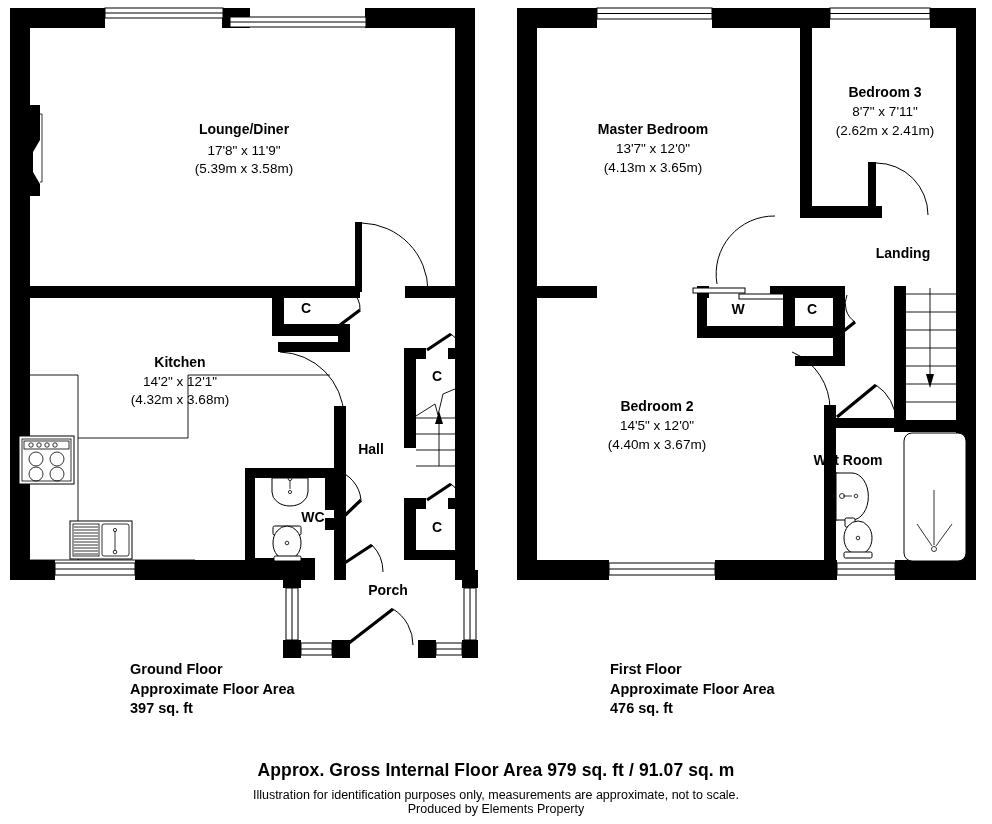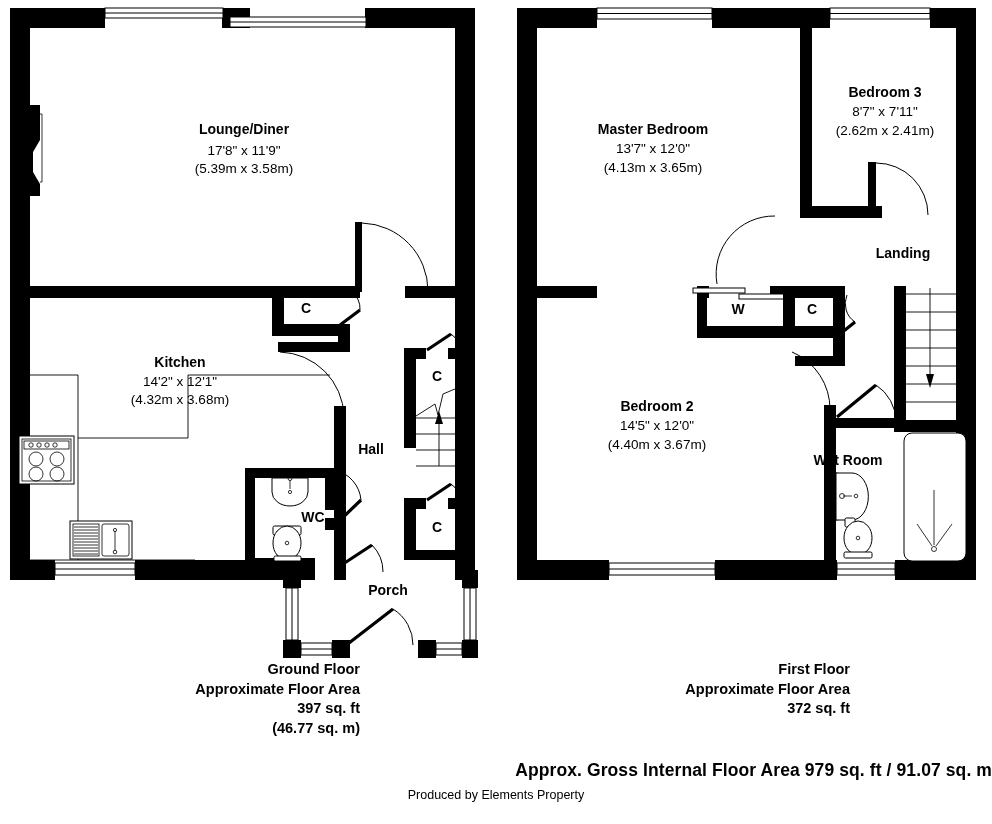--- a/index.html
+++ b/index.html
@@ -63,43 +63,42 @@
     text-align: center;
   }
   .floor-blocks {
     position: relative;
     height: 90px;
     width: 992px;
   }
   .floor-block {
     position: absolute;
     top: 0;
-    text-align: right;
+    text-align: left;
     font-weight: bold;
     font-size: 14.5px;
     line-height: 19.5px;
     color: #000;
   }
   .floor-block.left { left: 130px; width: 230px; }
   .floor-block.right { left: 610px; width: 240px; }
   .gross {
     margin-top: 10px;
     font-weight: bold;
     font-size: 17.5px;
     color: #000;
     letter-spacing: 0.1px;
-    text-align: right;
   }
   .disclaimer {
     margin-top: 7px;
     font-size: 12.5px;
     color: #000;
   }
   .producer {
-    margin-top: 7px;
+    margin-top: 0;
     font-size: 12.5px;
     color: #000;
   }
 </style>
 </head>
 <body>
 
 <div id="page">
 
   <div id="plans">
@@ -454,25 +453,25 @@
 
     </svg>
   </div>
 
   <div id="footer">
     <div class="floor-blocks">
       <div class="floor-block left">
         <div>Ground Floor</div>
         <div>Approximate Floor Area</div>
         <div>397 sq. ft</div>
-        <div>(46.77 sq. m)</div>
       </div>
       <div class="floor-block right">
         <div>First Floor</div>
         <div>Approximate Floor Area</div>
-        <div>372 sq. ft</div>
+        <div>476 sq. ft</div>
       </div>
     </div>
     <div class="gross">Approx. Gross Internal Floor Area 979 sq. ft / 91.07 sq. m</div>
+    <div class="disclaimer">Illustration for identification purposes only, measurements are approximate, not to scale.</div>
     <div class="producer">Produced by Elements Property</div>
   </div>
 
 </div>
 
 </body></html>

